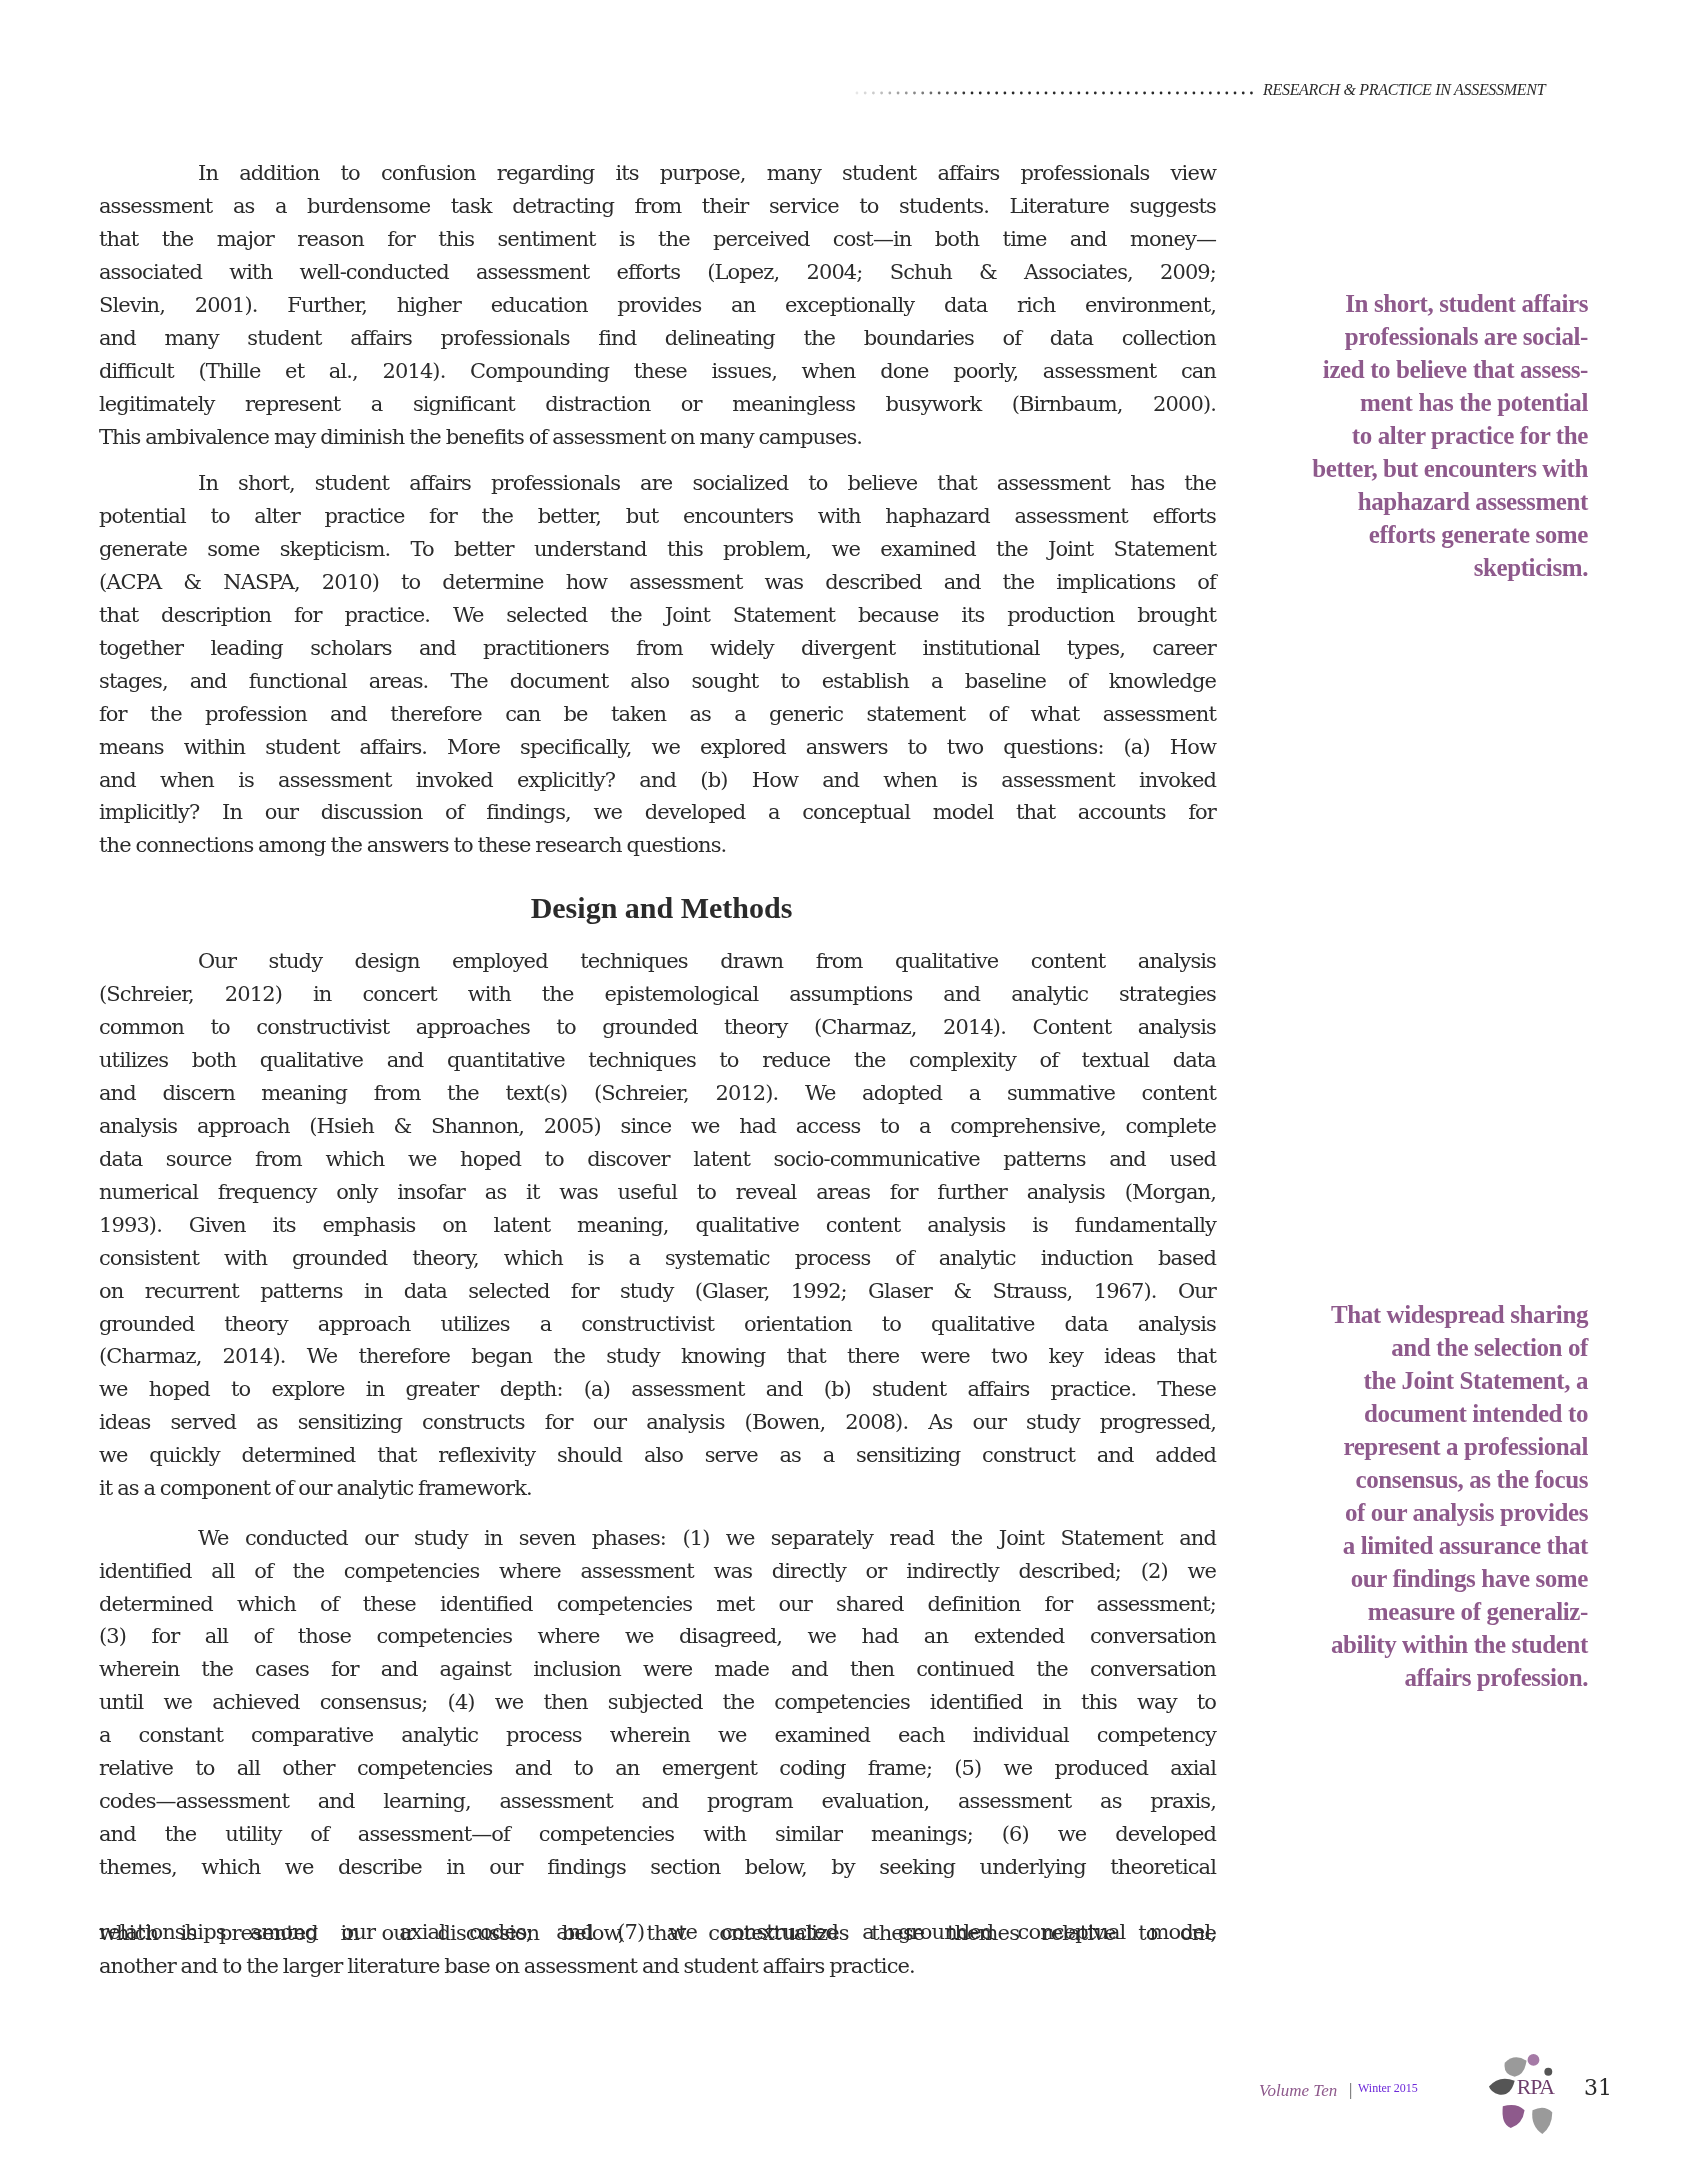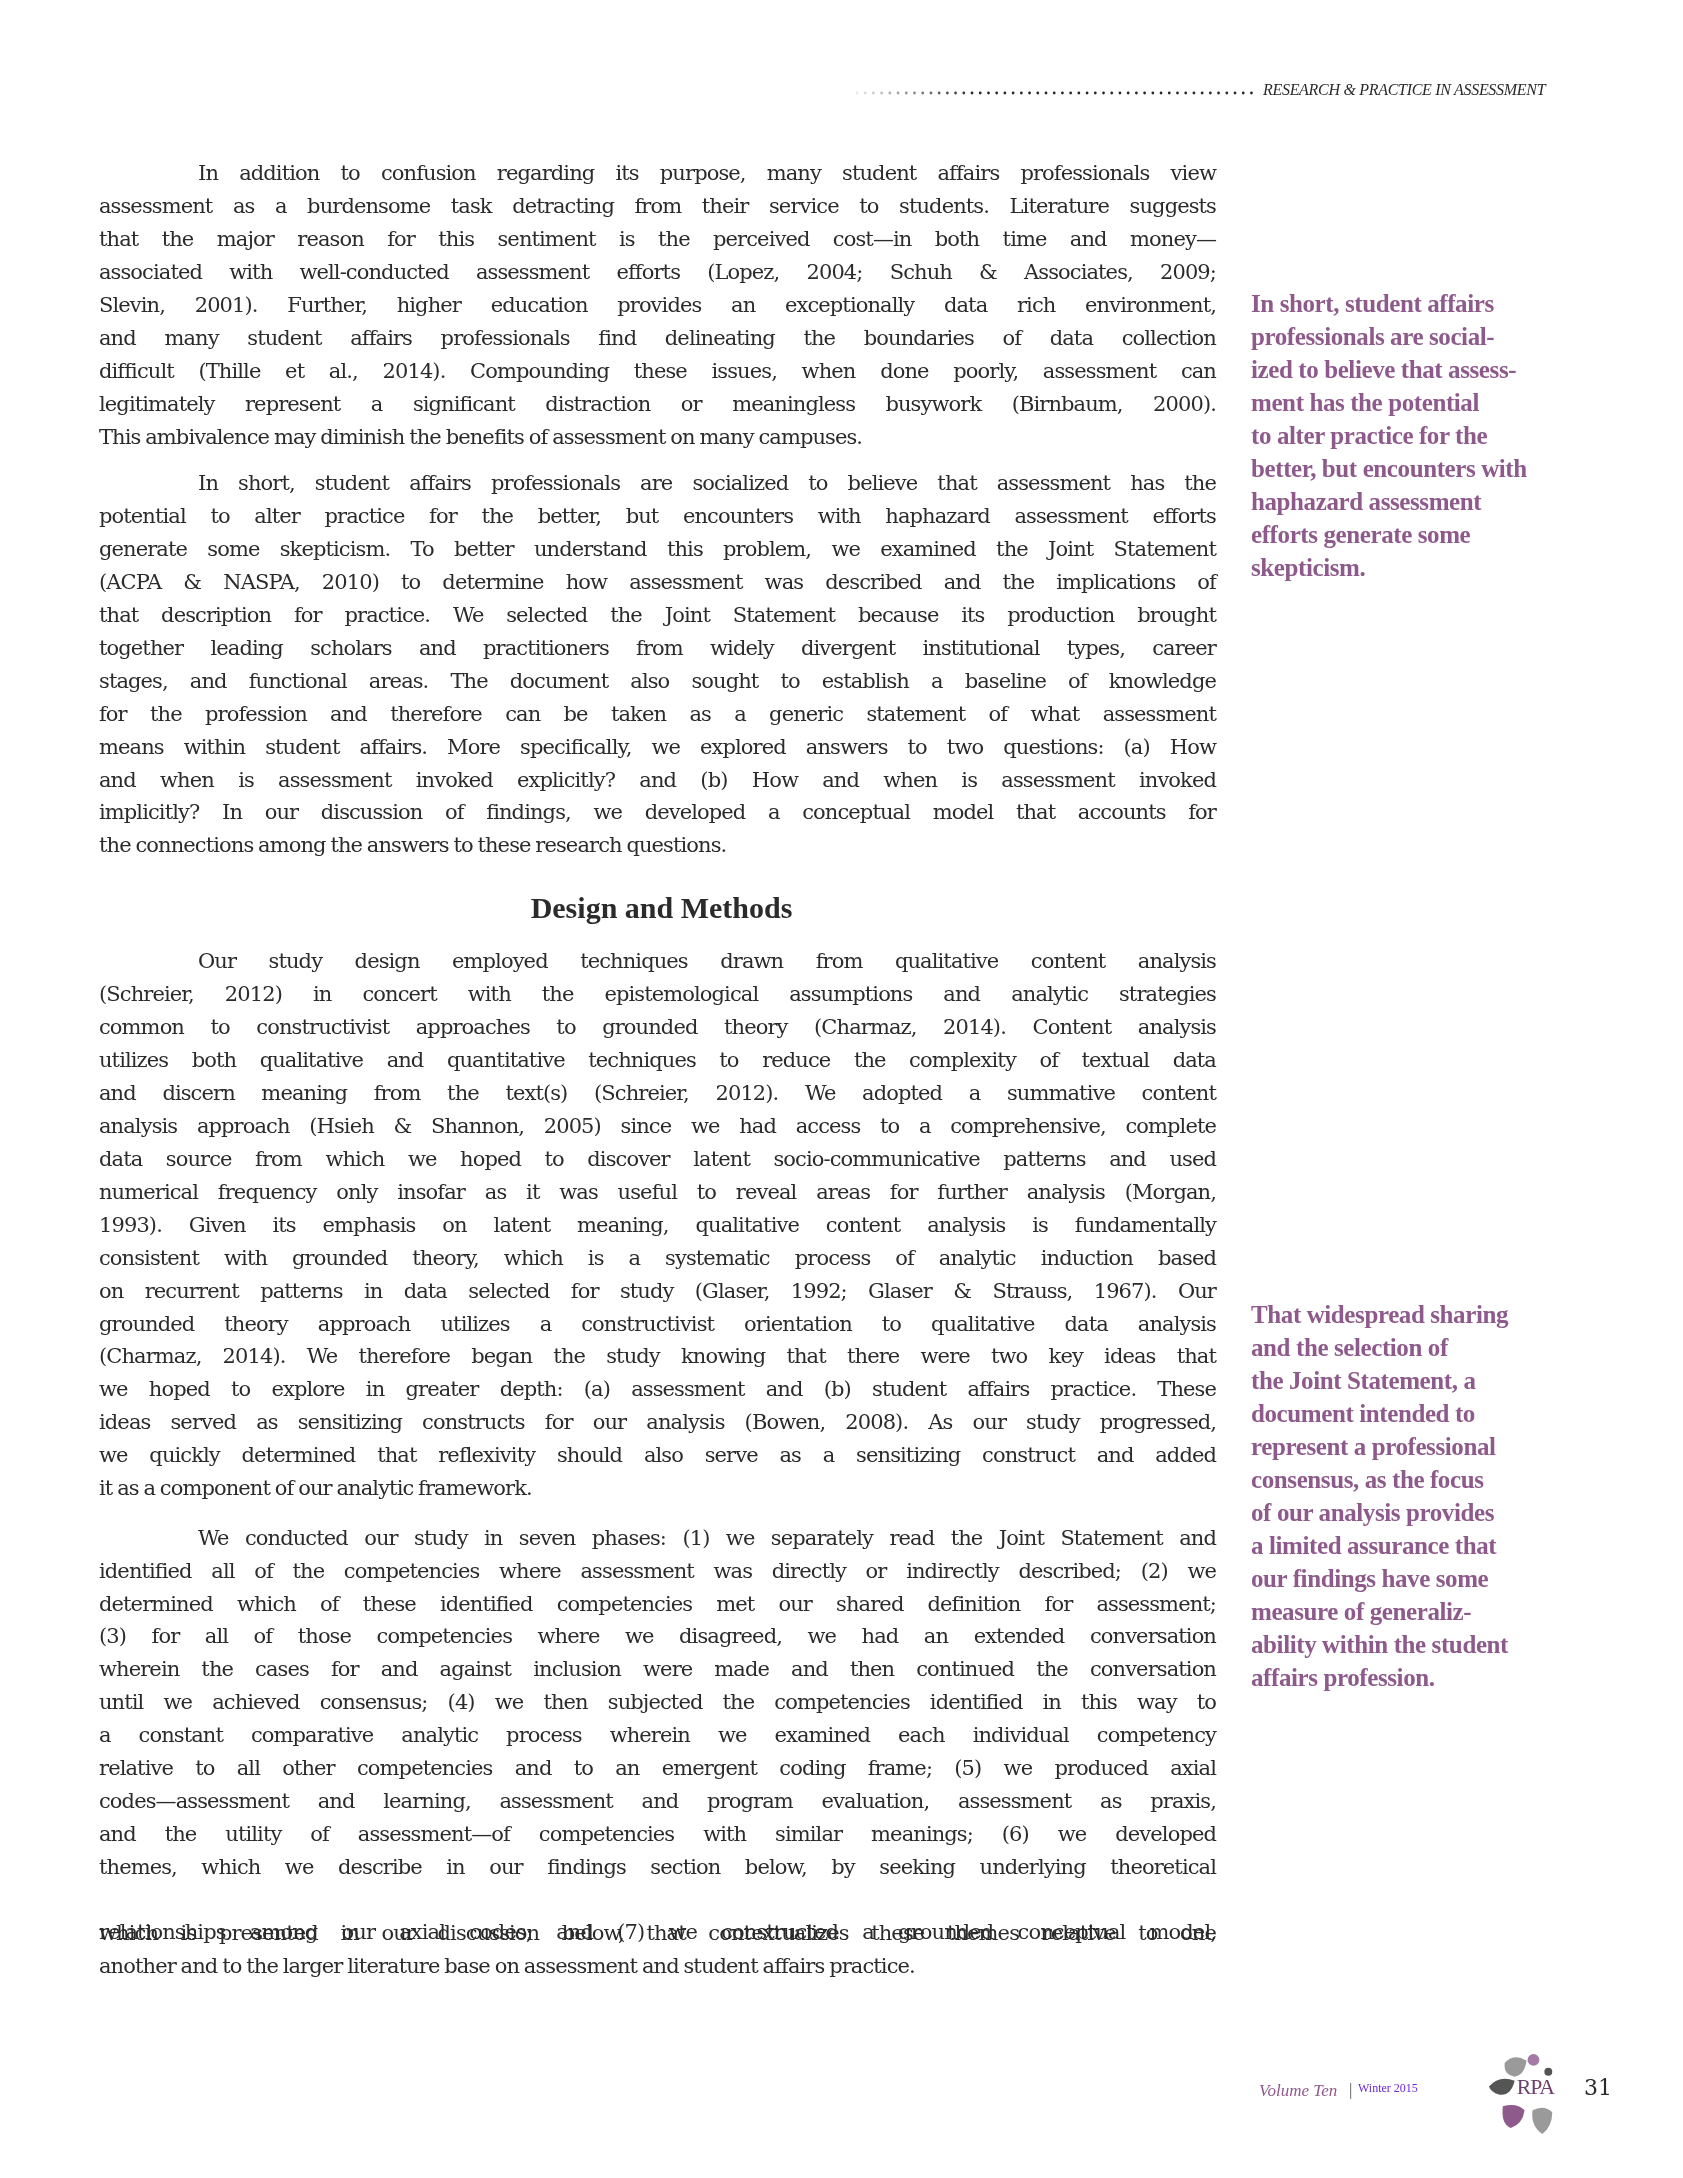--- a/index.html
+++ b/index.html
@@ -14,21 +14,21 @@
   
   .body-col { position: absolute; left: 99px; top: 0; width: 1117px; }
   .line { position: absolute; left: 0; width: 1117px; height: 33px; font-family: "DejaVu Serif", serif; font-size: 21px; line-height: 33px; color: #2b2b2b; text-align: justify; text-align-last: justify; white-space: nowrap; overflow: visible; letter-spacing: -0.9px; word-spacing: -1px; }
   .line.indent { left: 99px; width: 1018px; }
   .line.last { text-align-last: left; }
 
   .heading { position: absolute; left: 99px; width: 1117px; top: 887px; text-align: center; font-family: "Liberation Serif", serif; font-weight: bold; font-size: 30px; color: #2b2b2b; }
 
   
   .pull { position: absolute; left: 1251px; width: 337px; font-family: "Liberation Serif", serif; font-weight: bold; font-size: 25px; line-height: 33px; color: #8e5a8c; }
-  .pull .pl { display: block; white-space: nowrap; letter-spacing: -0.4px; }
+  .pull .pl { display: block; white-space: nowrap; letter-spacing: -0.4px; text-align: right; }
 
   
   .footer { position: absolute; left: 1247px; top: 2049px; width: 396px; height: 89px; }
   .vol { position: absolute; left: 12px; top: 32px; font-family: "Liberation Serif", serif; font-style: italic; font-size: 17px; color: #8e5a8c; white-space: nowrap; }
   .sep { position: absolute; left: 102px; top: 31px; font-family: "Liberation Serif", serif; font-size: 17px; color: #555; }
   .season { position: absolute; left: 111px; top: 32px; font-family: "Liberation Serif", serif; font-size: 12px; color: #6d28d9; white-space: nowrap; }
   .logo { position: absolute; left: 240px; top: 0px; width: 89px; height: 89px; }
   .pageno { position: absolute; left: 337px; top: 26px; font-family: "DejaVu Serif", serif; font-size: 22px; color: #2b2b2b; }
 </style>
 </head>

